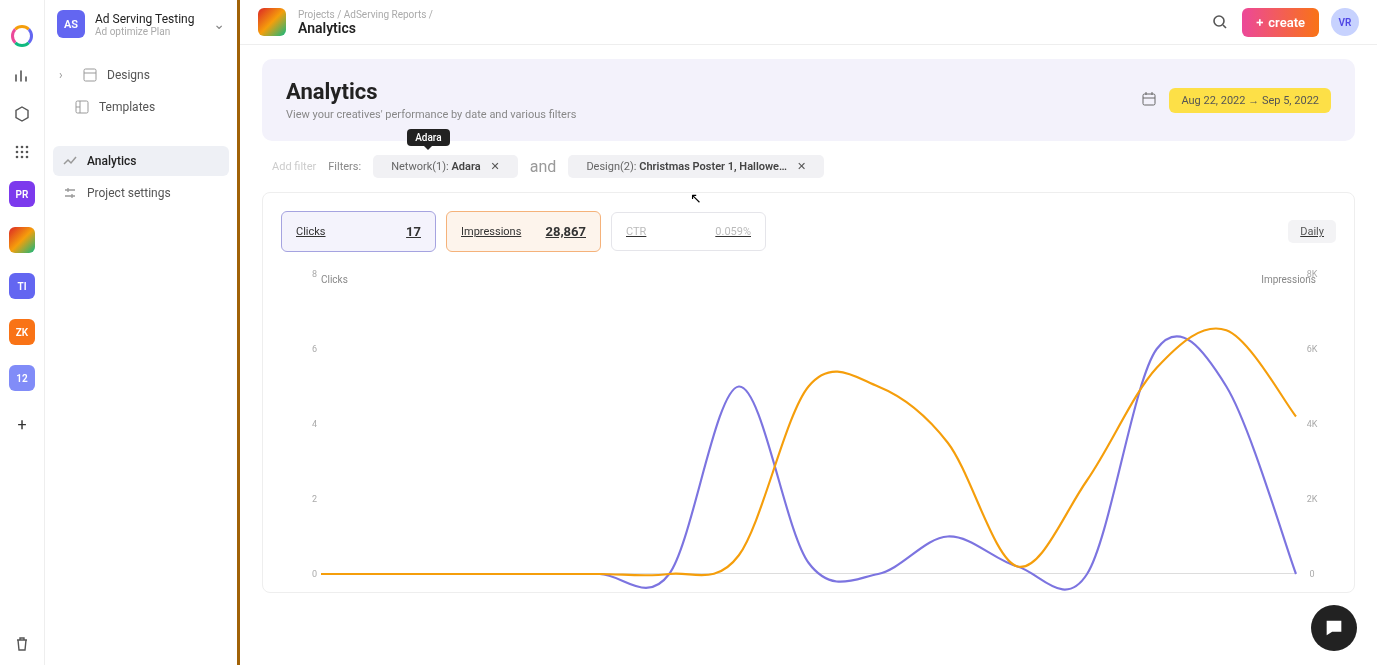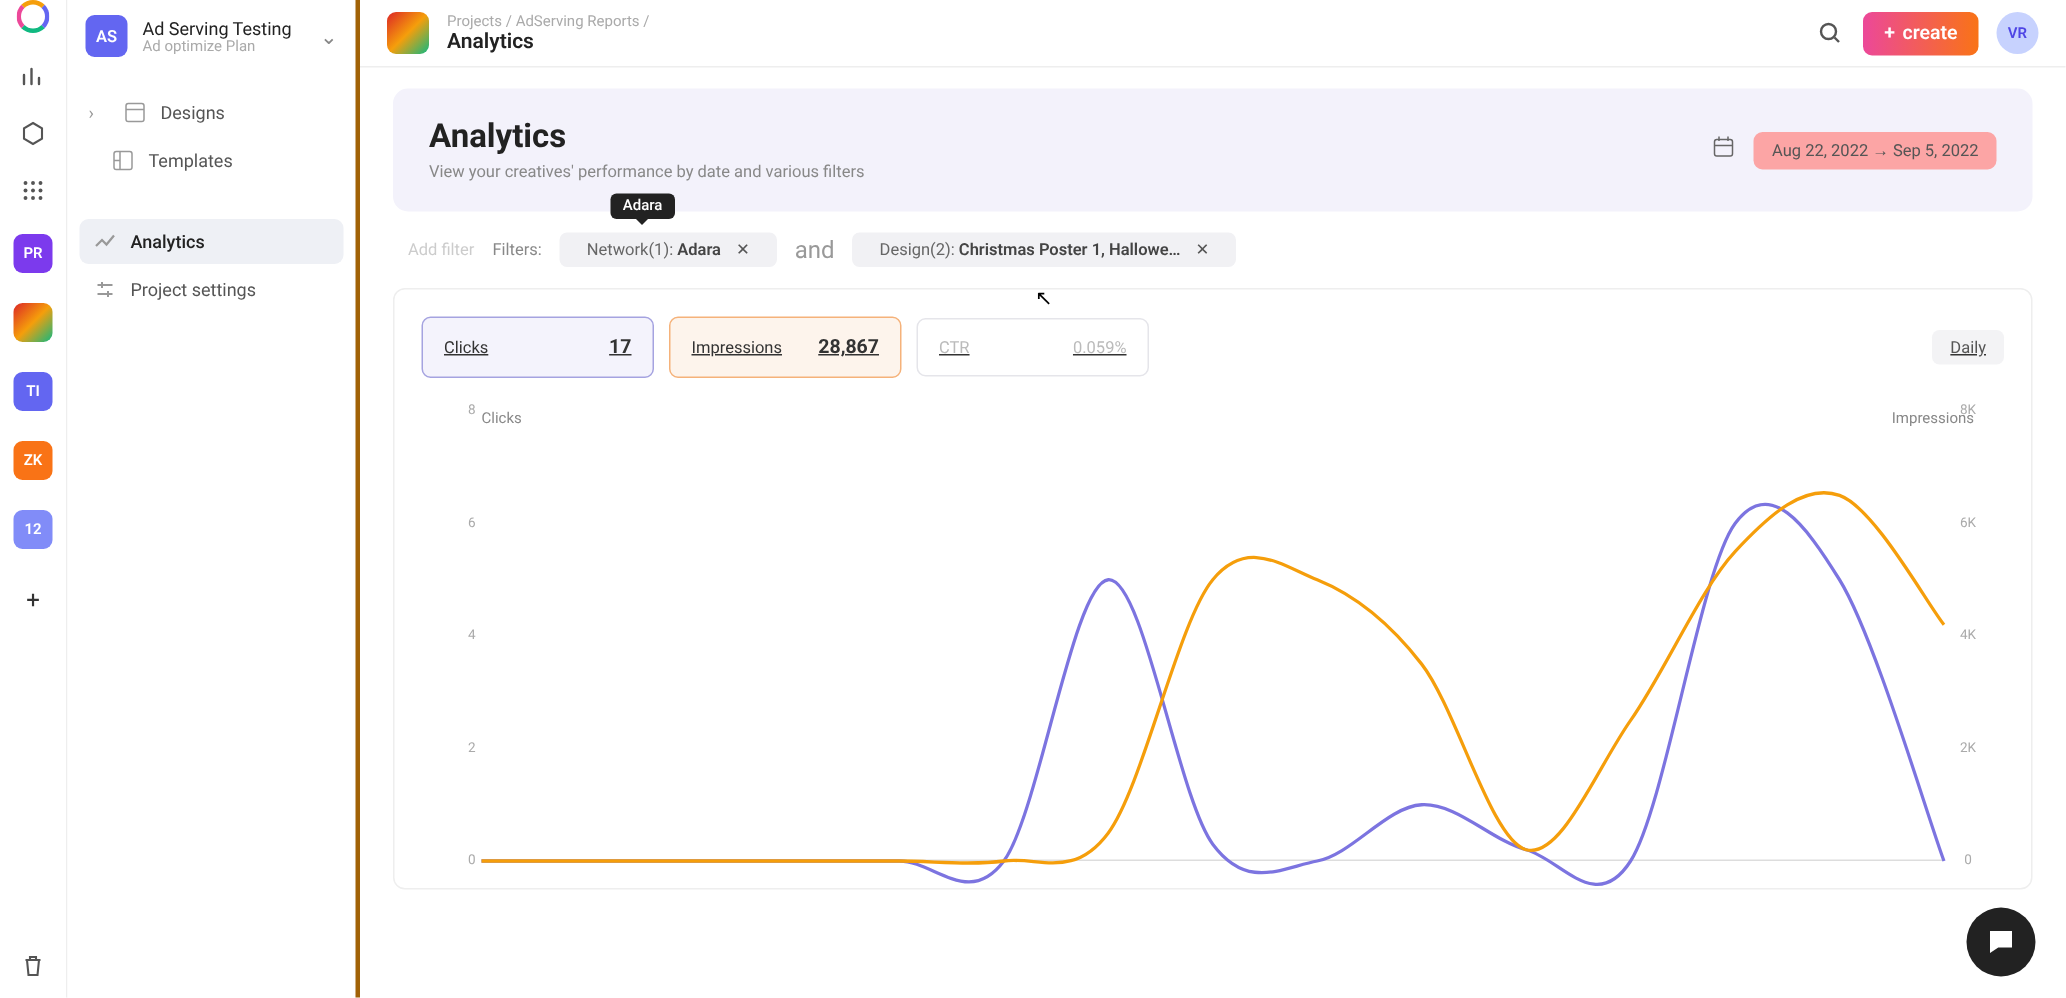--- a/index.html
+++ b/index.html
@@ -1,19 +1,19 @@
 <!DOCTYPE html>
 <html><head>
 <meta charset="utf-8">
 <style>
   * { box-sizing: border-box; margin: 0; padding: 0; }
   body { font-family: -apple-system, BlinkMacSystemFont, 'Segoe UI', Roboto, sans-serif; font-size: 13px; color: #333; background: #fff; width:1377px; height:665px; overflow:hidden; position:relative;}
   
   
-  .rail { position:absolute; left:0; top:0; width:45px; height:665px; background:#fff; border-right:1px solid #eee; display:flex; flex-direction:column; align-items:center; padding-top:0; gap:20px;}
+  .rail { position:absolute; left:0; top:0; width:45px; height:665px; background:#fff; border-right:1px solid #eee; display:flex; flex-direction:column; align-items:center; padding-top:25px; gap:20px;}
   .rail-logo { width:22px; height:22px; border-radius:50%; border:3px solid; border-color:#f59e0b #6366f1 #10b981 #ec4899; background:#fff;}
   .rail-icon { width:18px; height:18px; color:#555; display:flex; align-items:center; justify-content:center;}
   .rail-tile { width:26px; height:26px; border-radius:6px; display:flex; align-items:center; justify-content:center; font-size:10px; font-weight:600; color:#fff;}
   .rail-plus { width:26px; height:26px; display:flex; align-items:center; justify-content:center; color:#333; font-size:16px;}
   .rail-spacer { flex:1; }
   .rail-trash { margin-bottom:12px; color:#555;}
   
   
   .sidebar { position:absolute; left:45px; top:0; width:195px; height:665px; background:#fff; border-right:3px solid #a16207;}
   .ws-switch { display:flex; align-items:center; gap:10px; padding:10px 12px; }
@@ -39,21 +39,21 @@
   .user-av { width:28px; height:28px; border-radius:50%; background:#c7d2fe; color:#4f46e5; font-size:10px; font-weight:600; display:flex; align-items:center; justify-content:center;}
   
   
   .main { position:absolute; left:240px; top:45px; right:0; bottom:0; padding:14px 22px;}
   .hero { background:#f3f2fb; border-radius:10px; padding:20px 24px; display:flex; align-items:center;}
   .hero-l { flex:1;}
   .hero-title { font-size:22px; font-weight:700; color:#222;}
   .hero-sub { font-size:11px; color:#888; margin-top:4px;}
   .hero-r { display:flex; align-items:center; gap:12px;}
   .cal-ic { color:#666; }
-  .date-pill { background:#fca5a5; padding:6px 12px; border-radius:6px; font-size:11px; color:#555;}
+  .date-pill { background:#fde047; padding:6px 12px; border-radius:6px; font-size:11px; color:#555;}
   
   
   .filters-row { display:flex; align-items:center; gap:12px; padding:14px 10px 6px; font-size:11px;}
   .add-filter { color:#ccc;}
   .filters-label { color:#888;}
   .chip { background:#f1f1f4; padding:5px 18px; border-radius:5px; display:flex; align-items:center; gap:10px; color:#666; font-size:11px; position:relative;}
   .chip b { color:#444; font-weight:600;}
   .chip-x { color:#555; font-size:11px; cursor:pointer;}
   .and { color:#999; font-size:16px;}
   .tooltip { position:absolute; top:-26px; left:34px; background:#222; color:#fff; padding:3px 8px; border-radius:4px; font-size:10px; font-weight:500;}

